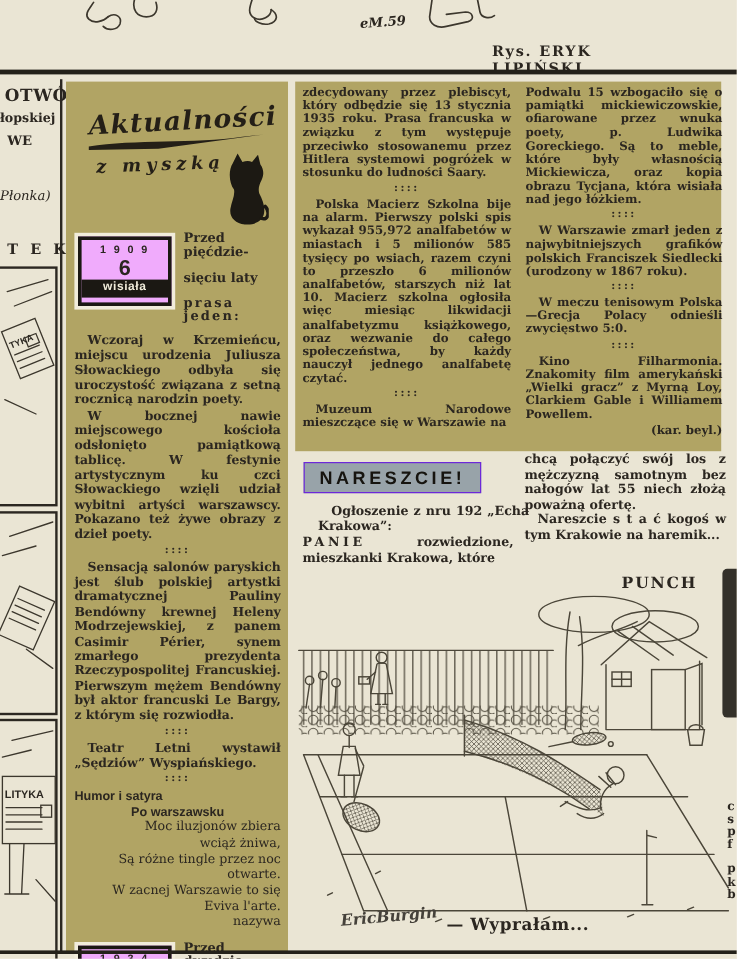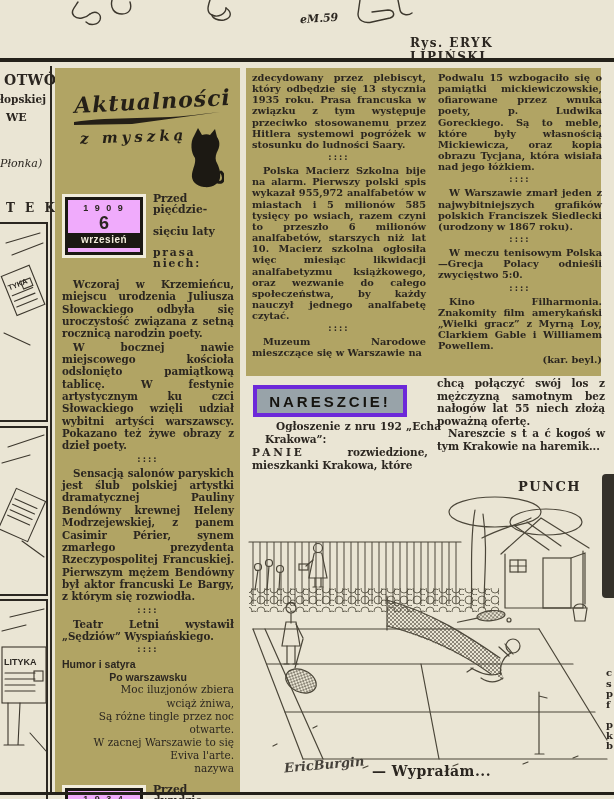--- a/index.html
+++ b/index.html
@@ -48,21 +48,21 @@
   .db-month{background:#1b1813;color:#f1ecdb;font-family:"Liberation Sans",sans-serif;font-size:10px;font-weight:bold;text-align:center;letter-spacing:.5px;padding:1px 0 2px;margin-top:1px;}
   .dd-head{flex:1;font-size:10.8px;font-weight:bold;text-align:left;}
   .dd-head div{line-height:1;}
   .dd-l2{margin-top:11px;}
   .dd-l3{margin-top:11px;letter-spacing:1.8px;}
   .humor-h{font-family:"Liberation Sans",sans-serif;font-size:10.5px;font-weight:bold;margin-top:4px;}
   .poem-title{text-align:center;font-family:"Liberation Sans",sans-serif;font-size:10.5px;font-weight:bold;}
   .poem-line{font-weight:normal;font-size:10.5px;line-height:1.25;text-align:right;}
   .poem-line.right{text-align:right;}
   
-  .headline-box{left:253px;top:385px;width:146px;height:24px;background:#98a3a9;border:4px solid #6d28d9;display:flex;align-items:center;justify-content:center;}
+  .headline-box{left:253px;top:385px;width:146px;height:24px;background:#98a3a9;border:1px solid #6d28d9;display:flex;align-items:center;justify-content:center;}
   .headline-box span{font-family:"Liberation Sans",sans-serif;font-weight:bold;font-size:15px;letter-spacing:3px;color:#16140f;}
   .nar-intro{left:265px;top:420px;width:176px;font-size:10.5px;font-weight:bold;text-align:justify;line-height:1.2;}
   .nar-intro .ind{text-indent:11px;}
   .nar-ad{left:252px;top:446px;width:176px;font-size:10.5px;font-weight:bold;text-align:justify;line-height:1.2;}
   .sp-lead{letter-spacing:3px;}
   .nar-cont{left:437px;top:377px;width:168px;font-size:10.5px;font-weight:bold;text-align:justify;line-height:1.2;}
   .nar-cont p{margin:0;}
   .nar-credit{text-align:right;font-style:italic;margin-top:4px !important;padding-right:2px;}
   .punch{left:518px;top:479px;font-size:13px;font-weight:bold;letter-spacing:1.5px;}
   
@@ -146,26 +146,26 @@
   <svg class="abs" style="left:178px;top:126px;" width="46" height="64" viewBox="0 0 46 64">
     <path fill="#1c1913" d="M16,10 L20,2 L24,9 C27,8 30,8 32,9 L37,3 L39,11 C42,15 42,20 40,24 C38,28 37,31 38,35 C41,41 43,46 42,52 C41,58 34,62 26,61 C18,60 13,55 14,48 C15,42 18,37 17,32 C13,27 12,16 16,10 Z"></path>
     <path fill="none" stroke="#1c1913" stroke-width="3" stroke-linecap="round" d="M40,56 C46,58 47,50 43,46"></path>
   </svg>
 
   <div class="abs colflow col-left">
     <div class="daterow">
       <div class="datebox">
         <div class="db-year">1 9 0 9</div>
         <div class="db-day">6</div>
-        <div class="db-month">wrzesień</div>
+        <div class="db-month">wisiała</div>
       </div>
       <div class="dd-head">
         <div>Przed pięćdzie-</div>
         <div class="dd-l2">sięciu laty</div>
-        <div class="dd-l3">prasa niech:</div>
+        <div class="dd-l3">prasa jeden:</div>
       </div>
     </div>
     <p class="ind">Wczoraj w Krzemieńcu, miejscu urodzenia Juliusza Słowackiego odbyła się uroczystość związana z setną rocznicą narodzin poety.</p>
     <p class="ind">W bocznej nawie miejscowego kościoła odsłonięto pamiątkową tablicę. W festynie artystycznym ku czci Słowackiego wzięli udział wybitni artyści warszawscy. Pokazano też żywe obrazy z dzieł poety.</p>
     <div class="sep">::::</div>
     <p class="ind">Sensacją salonów paryskich jest ślub polskiej artystki dramatycznej Pauliny Bendówny krewnej Heleny Modrzejewskiej, z panem Casimir Périer, synem zmarłego prezydenta Rzeczypospolitej Francuskiej. Pierwszym mężem Bendówny był aktor francuski Le Bargy, z którym się rozwiodła.</p>
     <div class="sep">::::</div>
     <p class="ind">Teatr Letni wystawił „Sędziów” Wyspiańskiego.</p>
     <div class="sep">::::</div>
     <div class="humor-h">Humor i satyra</div>

